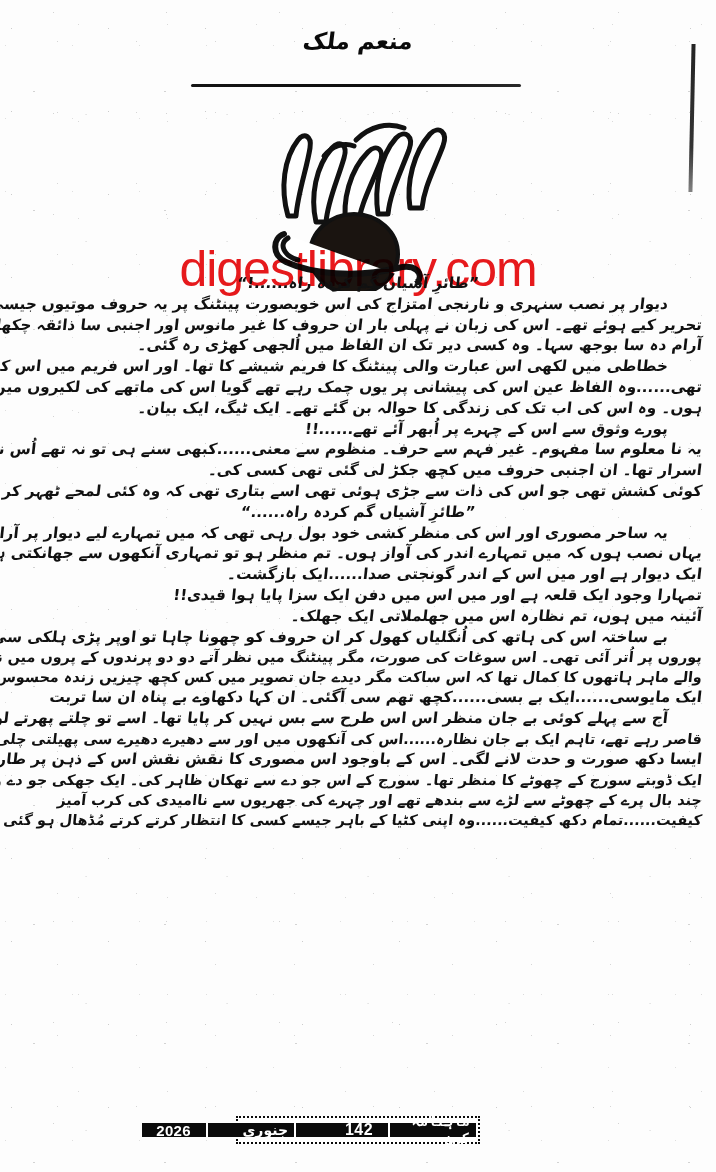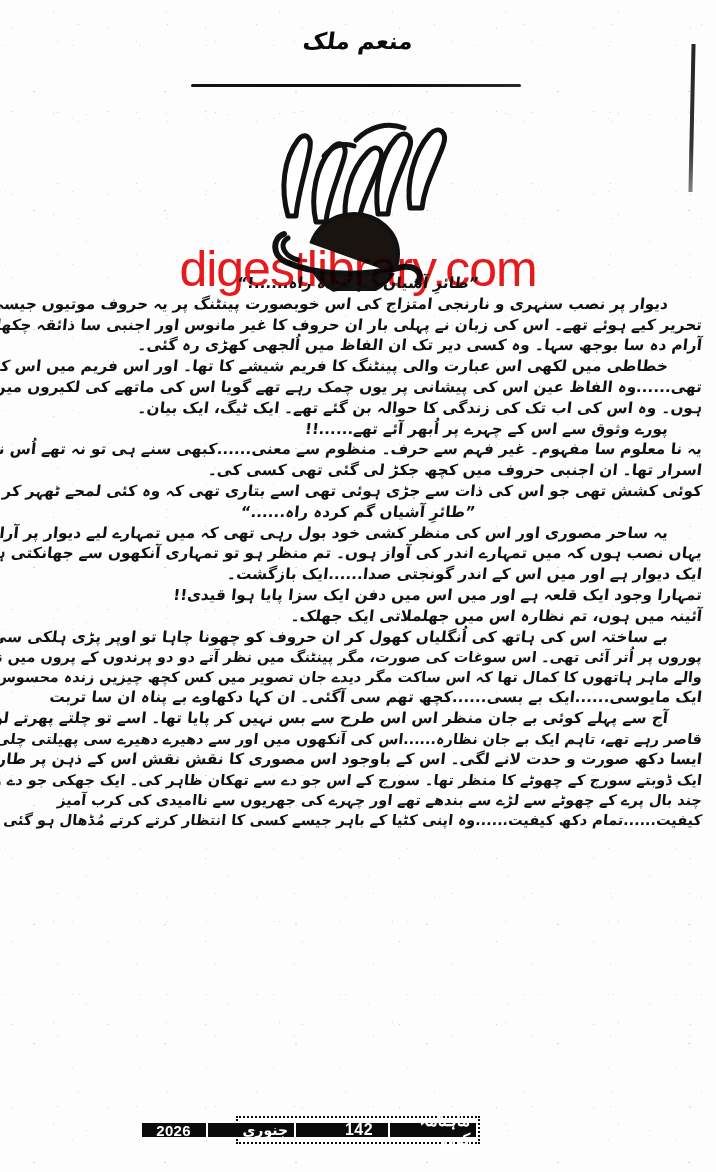--- a/index.html
+++ b/index.html
@@ -100,21 +100,21 @@
     padding:1px;
     box-sizing:border-box;
   }
   .f-cell{
     display:flex;align-items:center;justify-content:center;
     background:#0b0b0b;color:#ffffff;
     font-weight:700;
     padding:0 6px;
     margin:4px 1px;
   }
-  .f-mag{font-size:16px;font-family:Liberation Serif, serif;flex:0 0 74px;}
+  .f-mag{font-size:14px;font-family:Liberation Mono, monospace;flex:0 0 74px;}
   .f-page{font-size:16px;font-family:"Liberation Sans",sans-serif;flex:0 0 46px;letter-spacing:.5px;padding-left:40px;}
   .f-month{font-size:14px;font-family:"DejaVu Sans",sans-serif;flex:0 0 44px;padding-left:35px;}
   .f-year{font-size:15px;font-family:"Liberation Sans",sans-serif;flex:0 0 52px;letter-spacing:.3px;}
 </style>
 </head>
 <body>
 
 <div class="page">
 
   <div class="speckle"></div>

